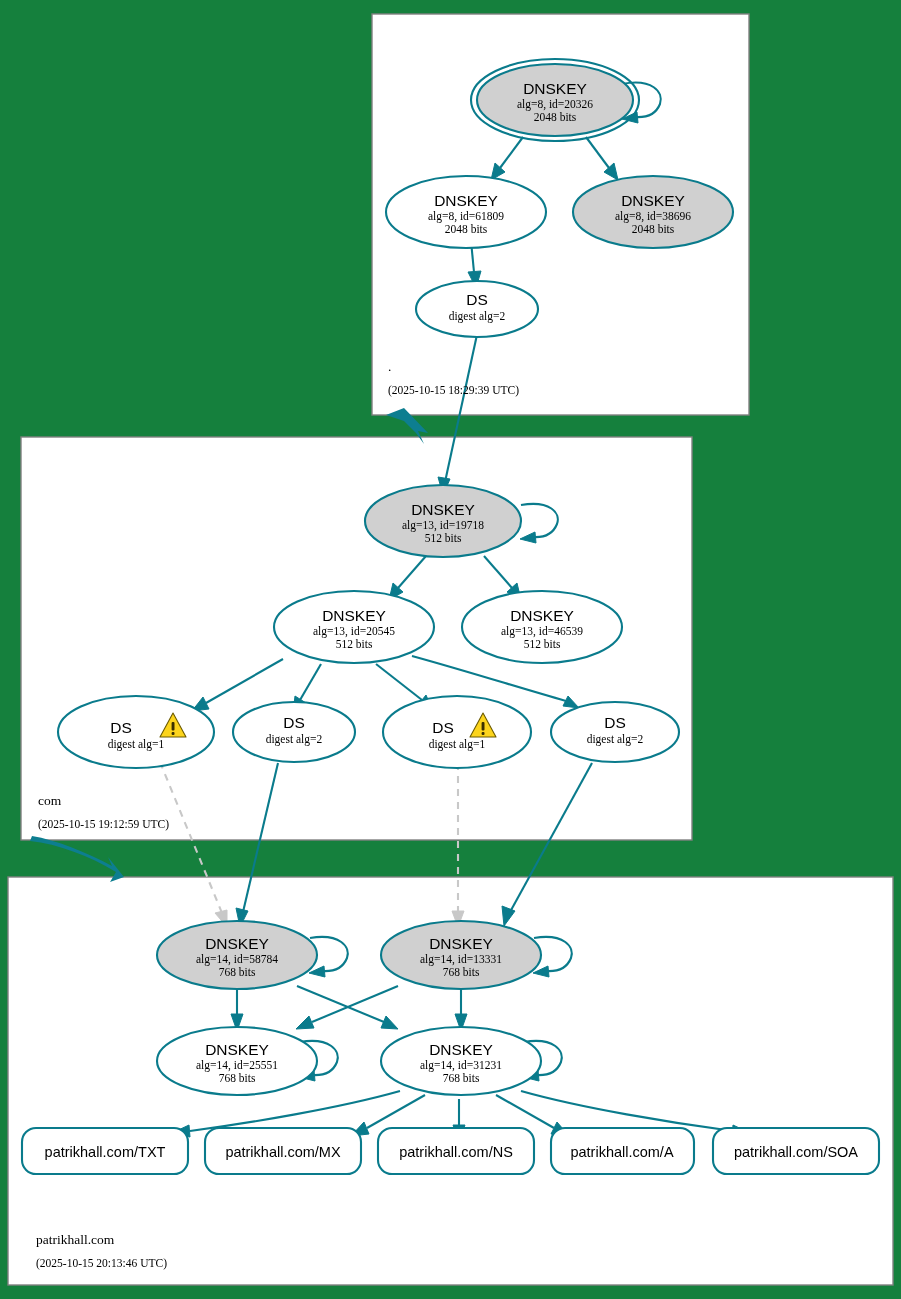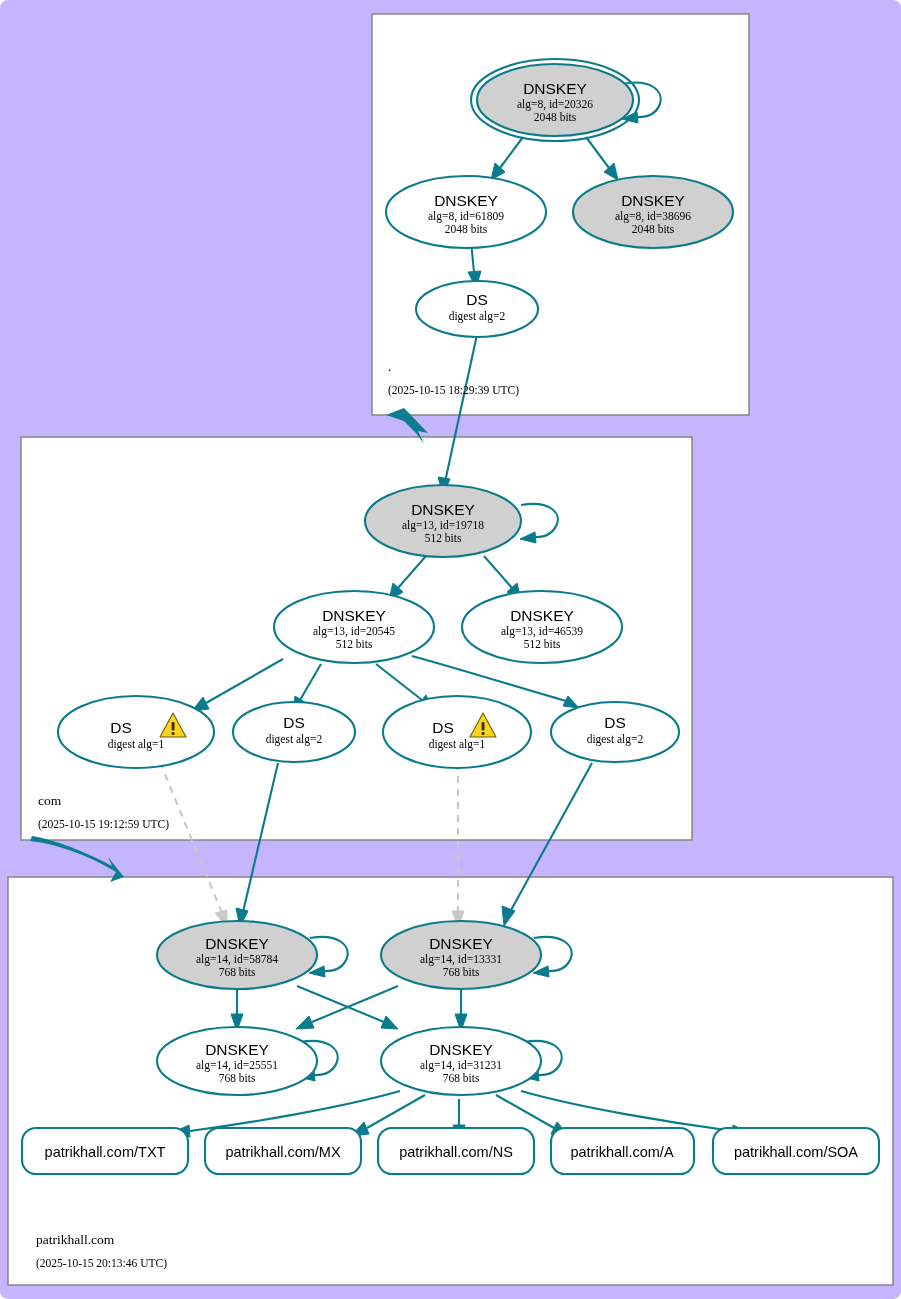--- a/index.html
+++ b/index.html
@@ -9,22 +9,21 @@
     background: #ffffff;
   }
   body {
     font-family: "Liberation Sans", sans-serif;
   }
   #stage {
     position: relative;
     width: 901px;
     height: 1299px;
     overflow: hidden;
-    background: #c4b5fd;
-    border-radius: 8px;
+    background: #15803d;
   }
   #graph {
     position: absolute;
     left: 0;
     top: 0;
     width: 901px;
     height: 1299px;
   }
   .zone-box {
     fill: #ffffff;

